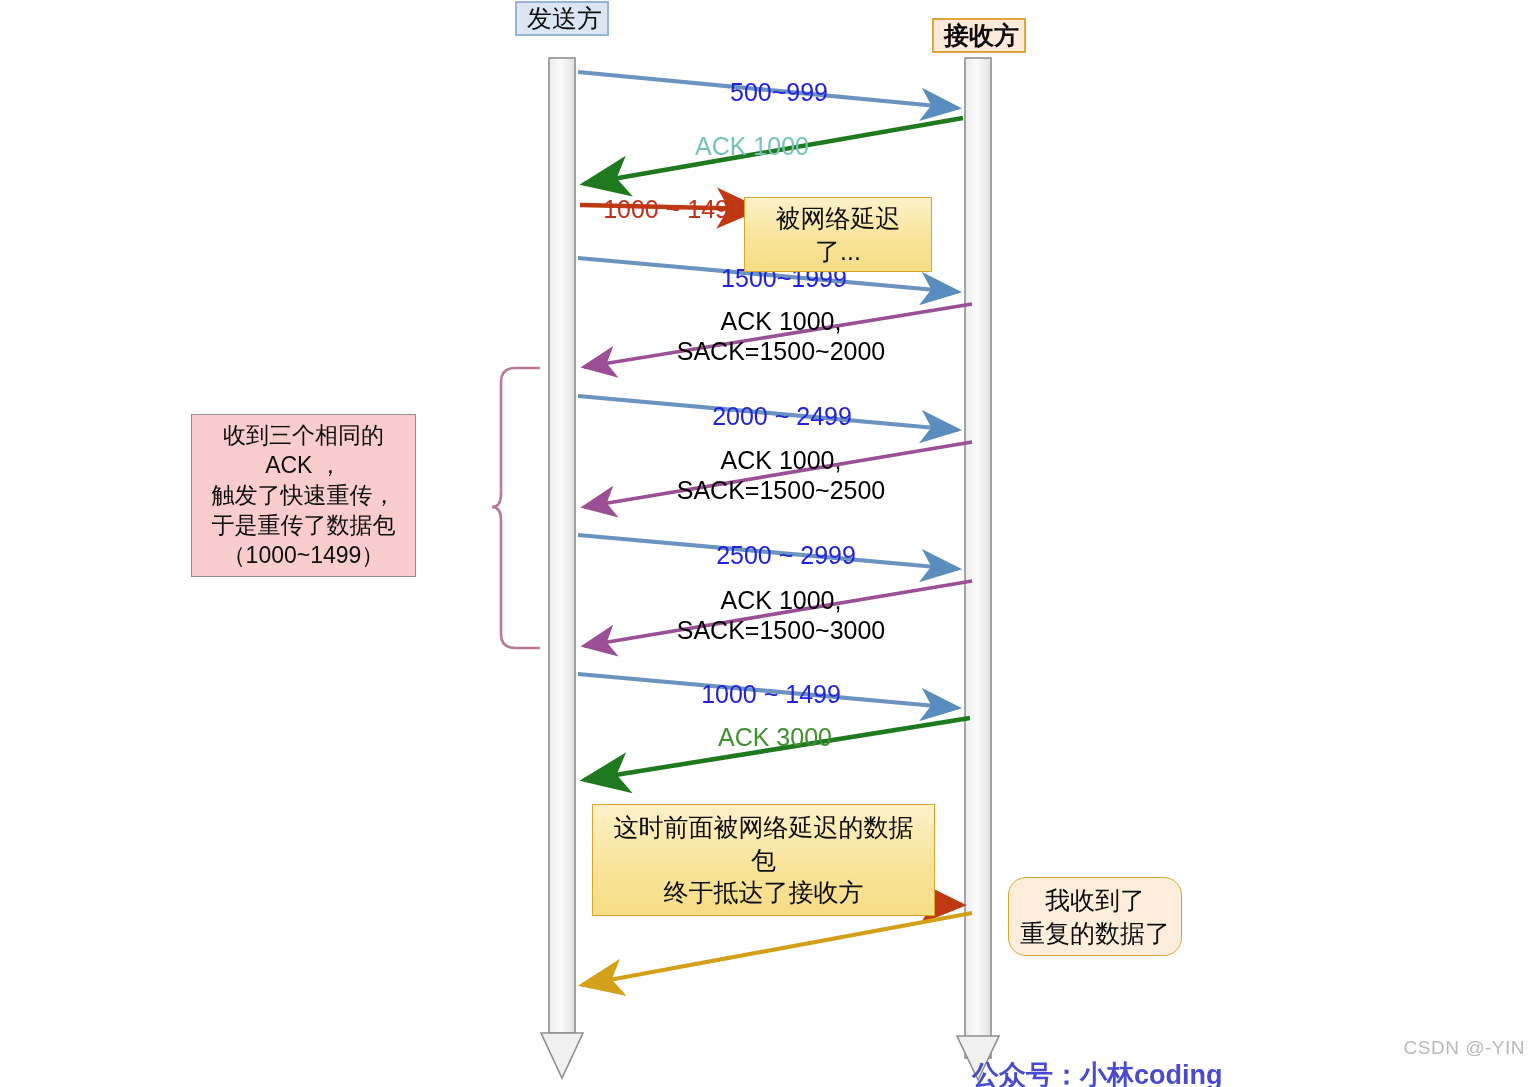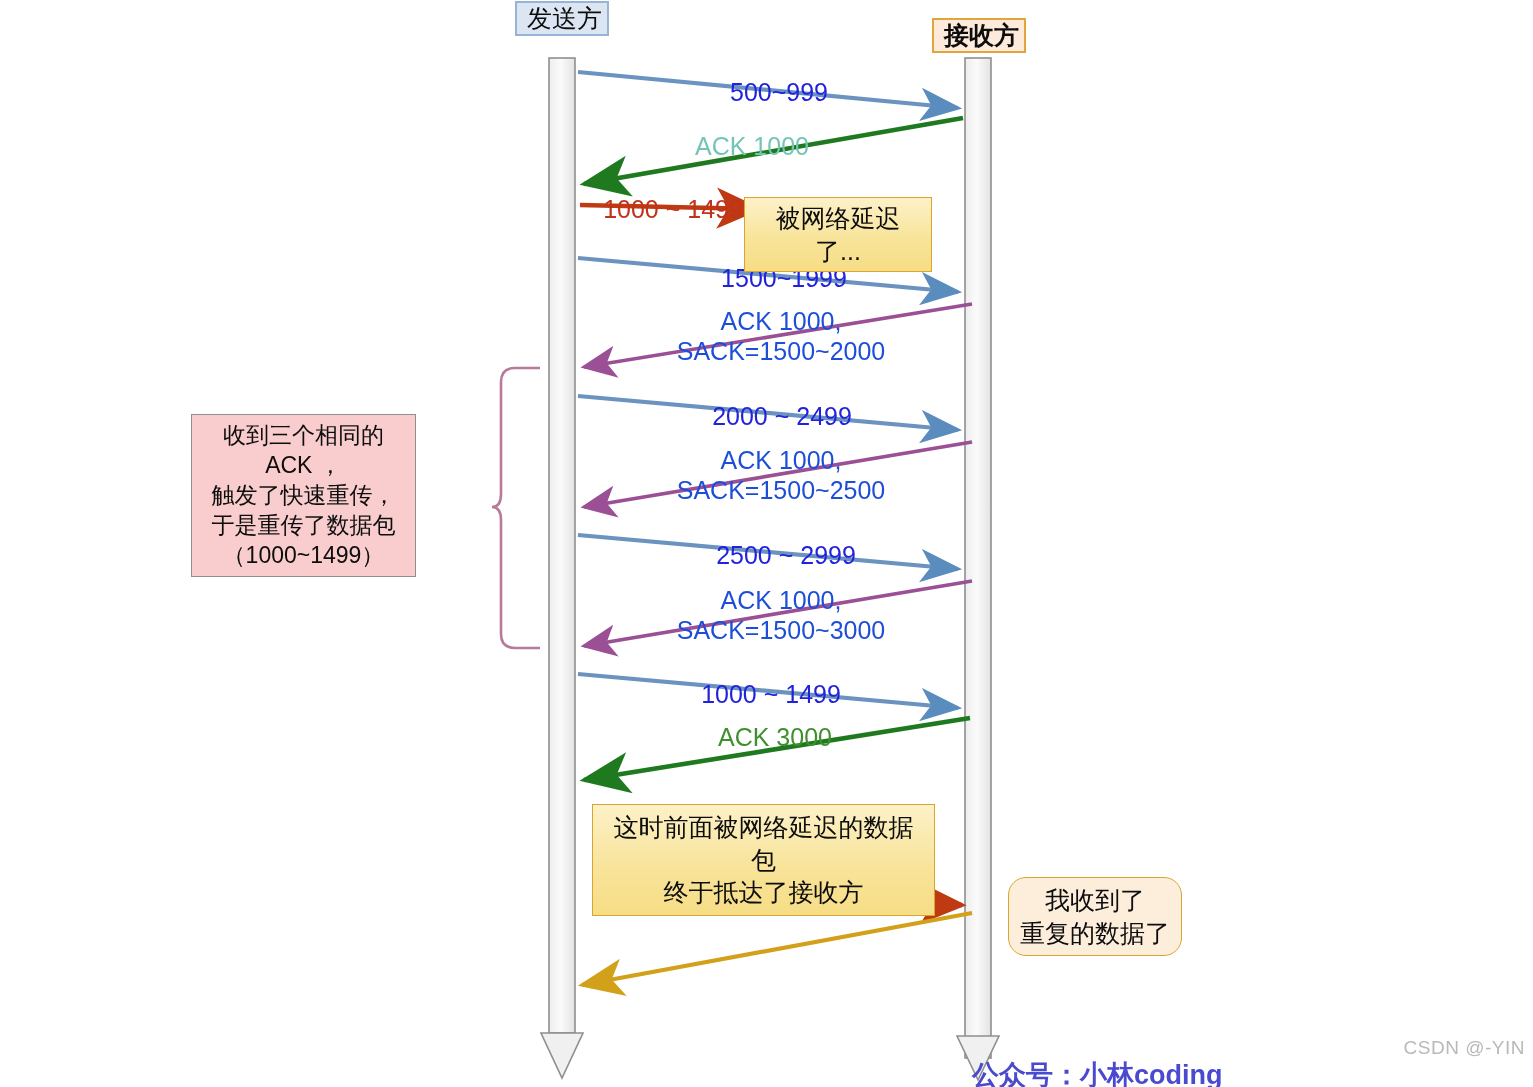--- a/index.html
+++ b/index.html
@@ -50,21 +50,21 @@
     position:absolute;
     font-size:25px;
     line-height:1.18;
     white-space:pre-line;
     text-align:center;
     transform:translateX(-50%);
   }
   .c-blue{color:#2222dd;}
   .c-teal{color:#74c4b6;}
   .c-green{color:#3f8f2f;}
-  .c-magenta{color:#1d4ed8;}
+  .c-magenta{color:#000000;}
   .c-red{color:#c0331a;}
   .c-gold{color:#d8a21c;}
 
   .watermark{
     position:absolute;
     right:8px;bottom:28px;
     font-size:19px;
     color:#b9b9b9;
     letter-spacing:.5px;
   }

